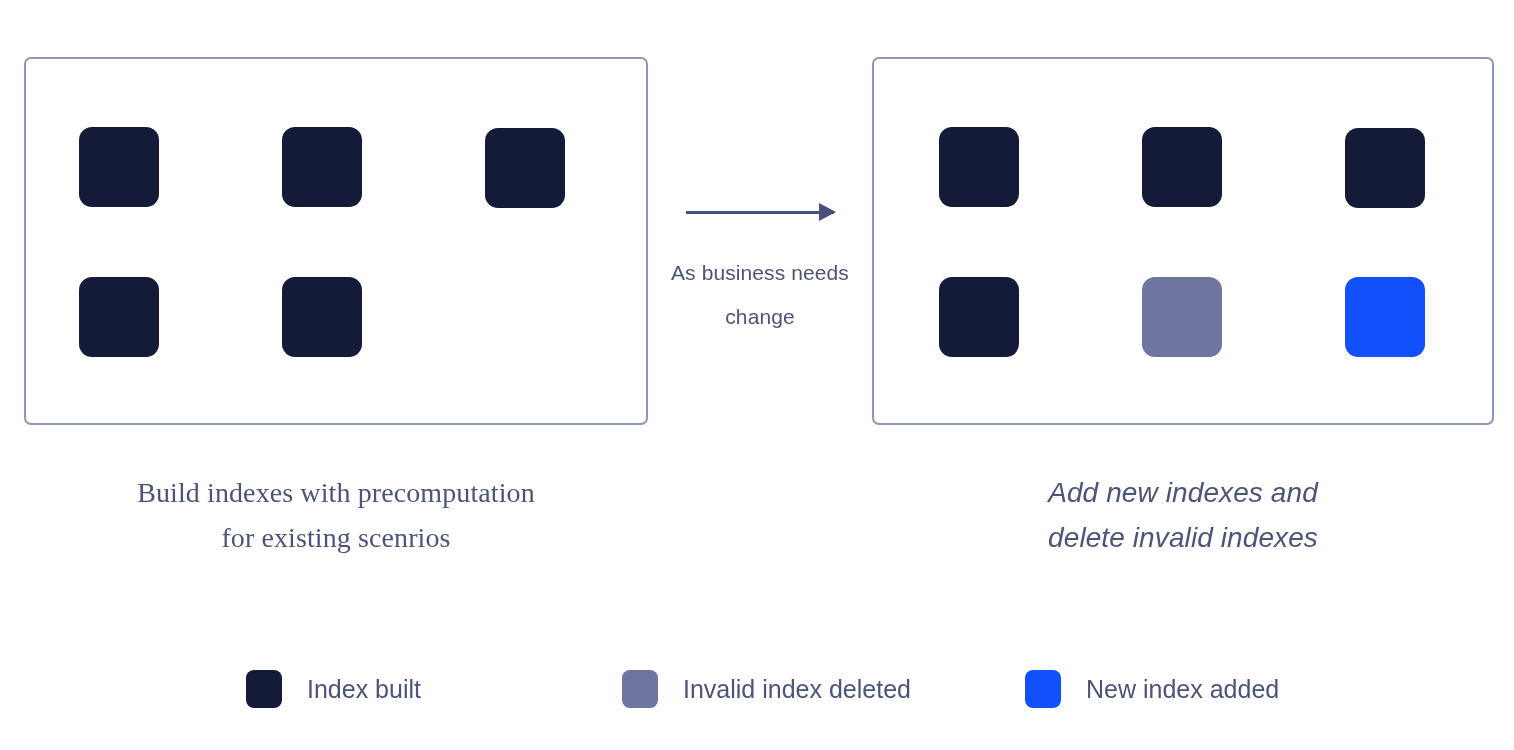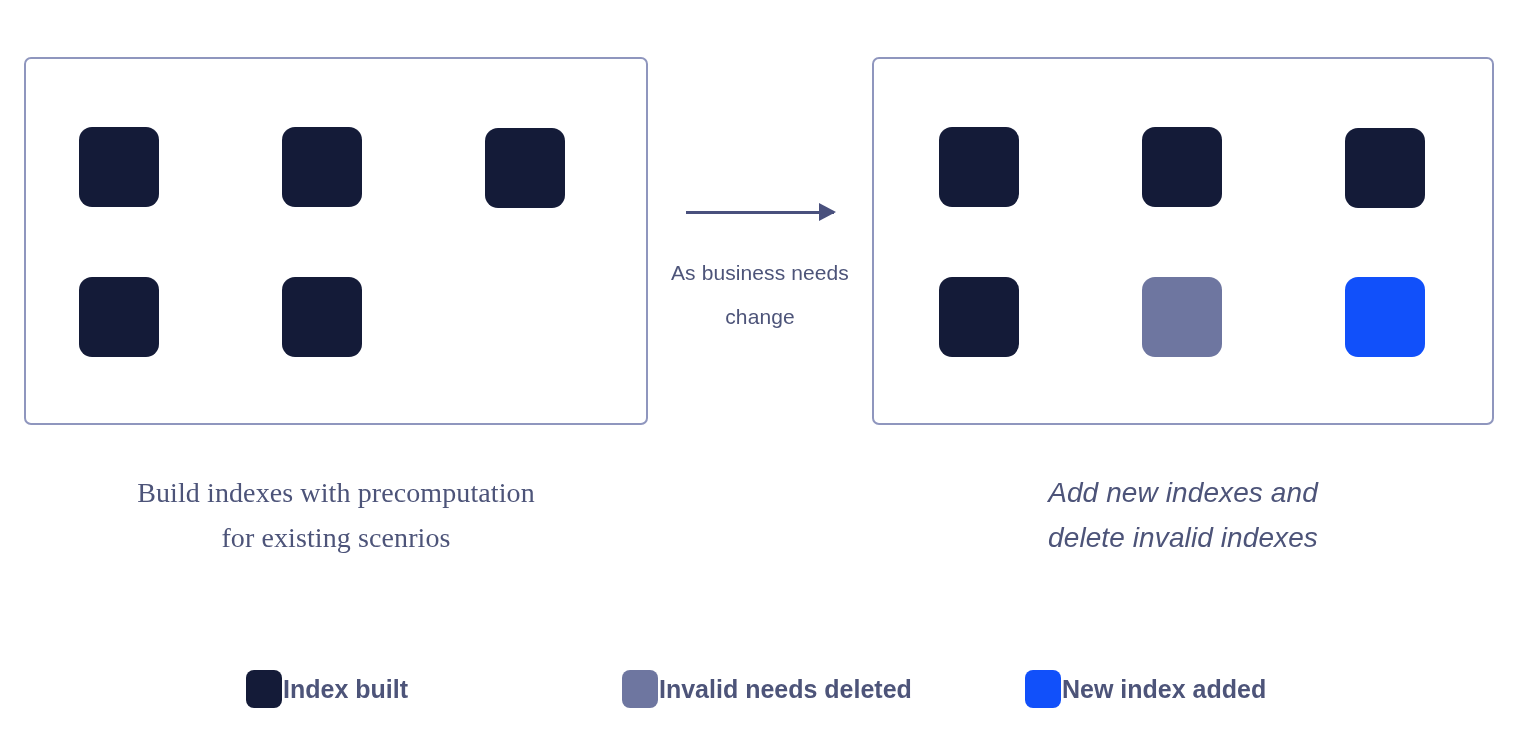--- a/index.html
+++ b/index.html
@@ -95,22 +95,21 @@
     position: absolute;
     left: 0;
     top: 670px;
     width: 1514px;
     height: 42px;
   }
   .legend-item {
     position: absolute;
     display: flex;
     align-items: center;
-    gap: 1px;
-    font-weight: bold;
+    gap: 25px;
   }
   #legend-item-built   { left: 246px; }
   #legend-item-deleted { left: 622px; }
   #legend-item-added   { left: 1025px; }
   .legend-swatch {
     width: 36px;
     height: 38px;
     border-radius: 8px;
     flex: 0 0 auto;
   }
@@ -163,21 +162,21 @@
 
 <div id="legend">
 
   <div class="legend-item" id="legend-item-built">
     <span class="legend-swatch built"></span>
     <span class="legend-label">Index built</span>
   </div>
 
   <div class="legend-item" id="legend-item-deleted">
     <span class="legend-swatch deleted"></span>
-    <span class="legend-label">Invalid needs deleted</span>
+    <span class="legend-label">Invalid index deleted</span>
   </div>
 
   <div class="legend-item" id="legend-item-added">
     <span class="legend-swatch added"></span>
     <span class="legend-label">New index added</span>
   </div>
 
 </div>
 
 </body></html>

